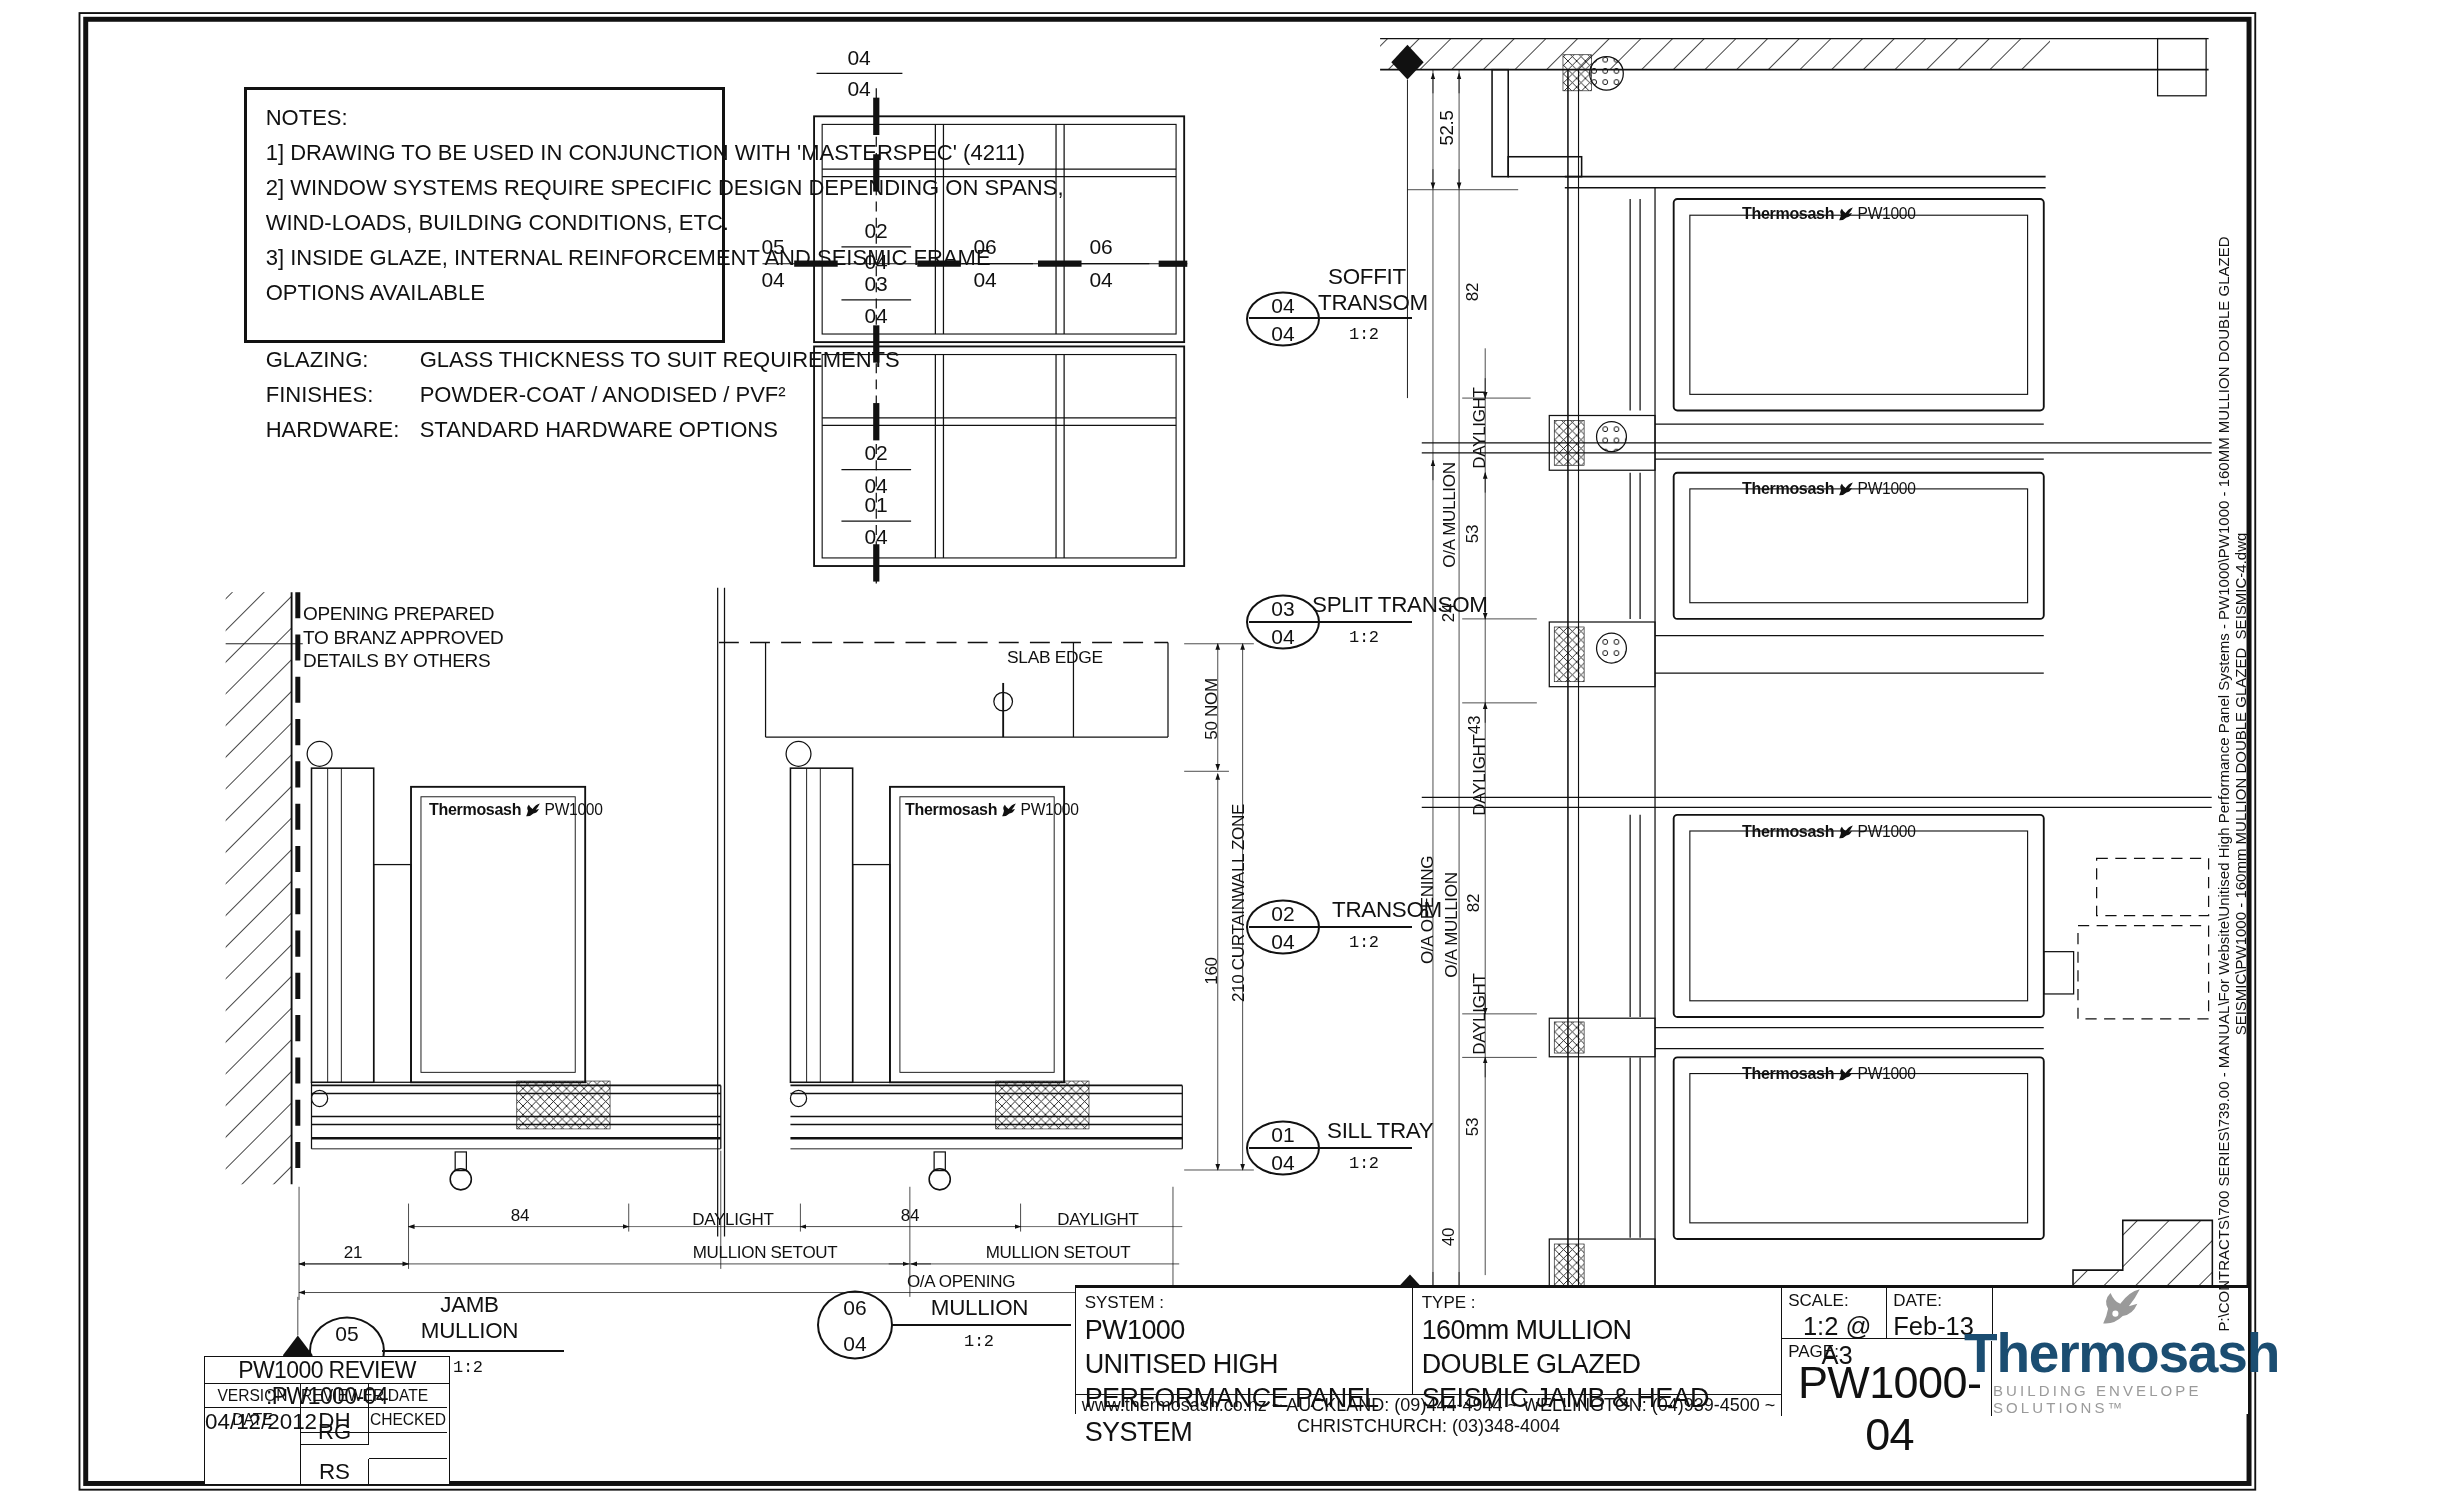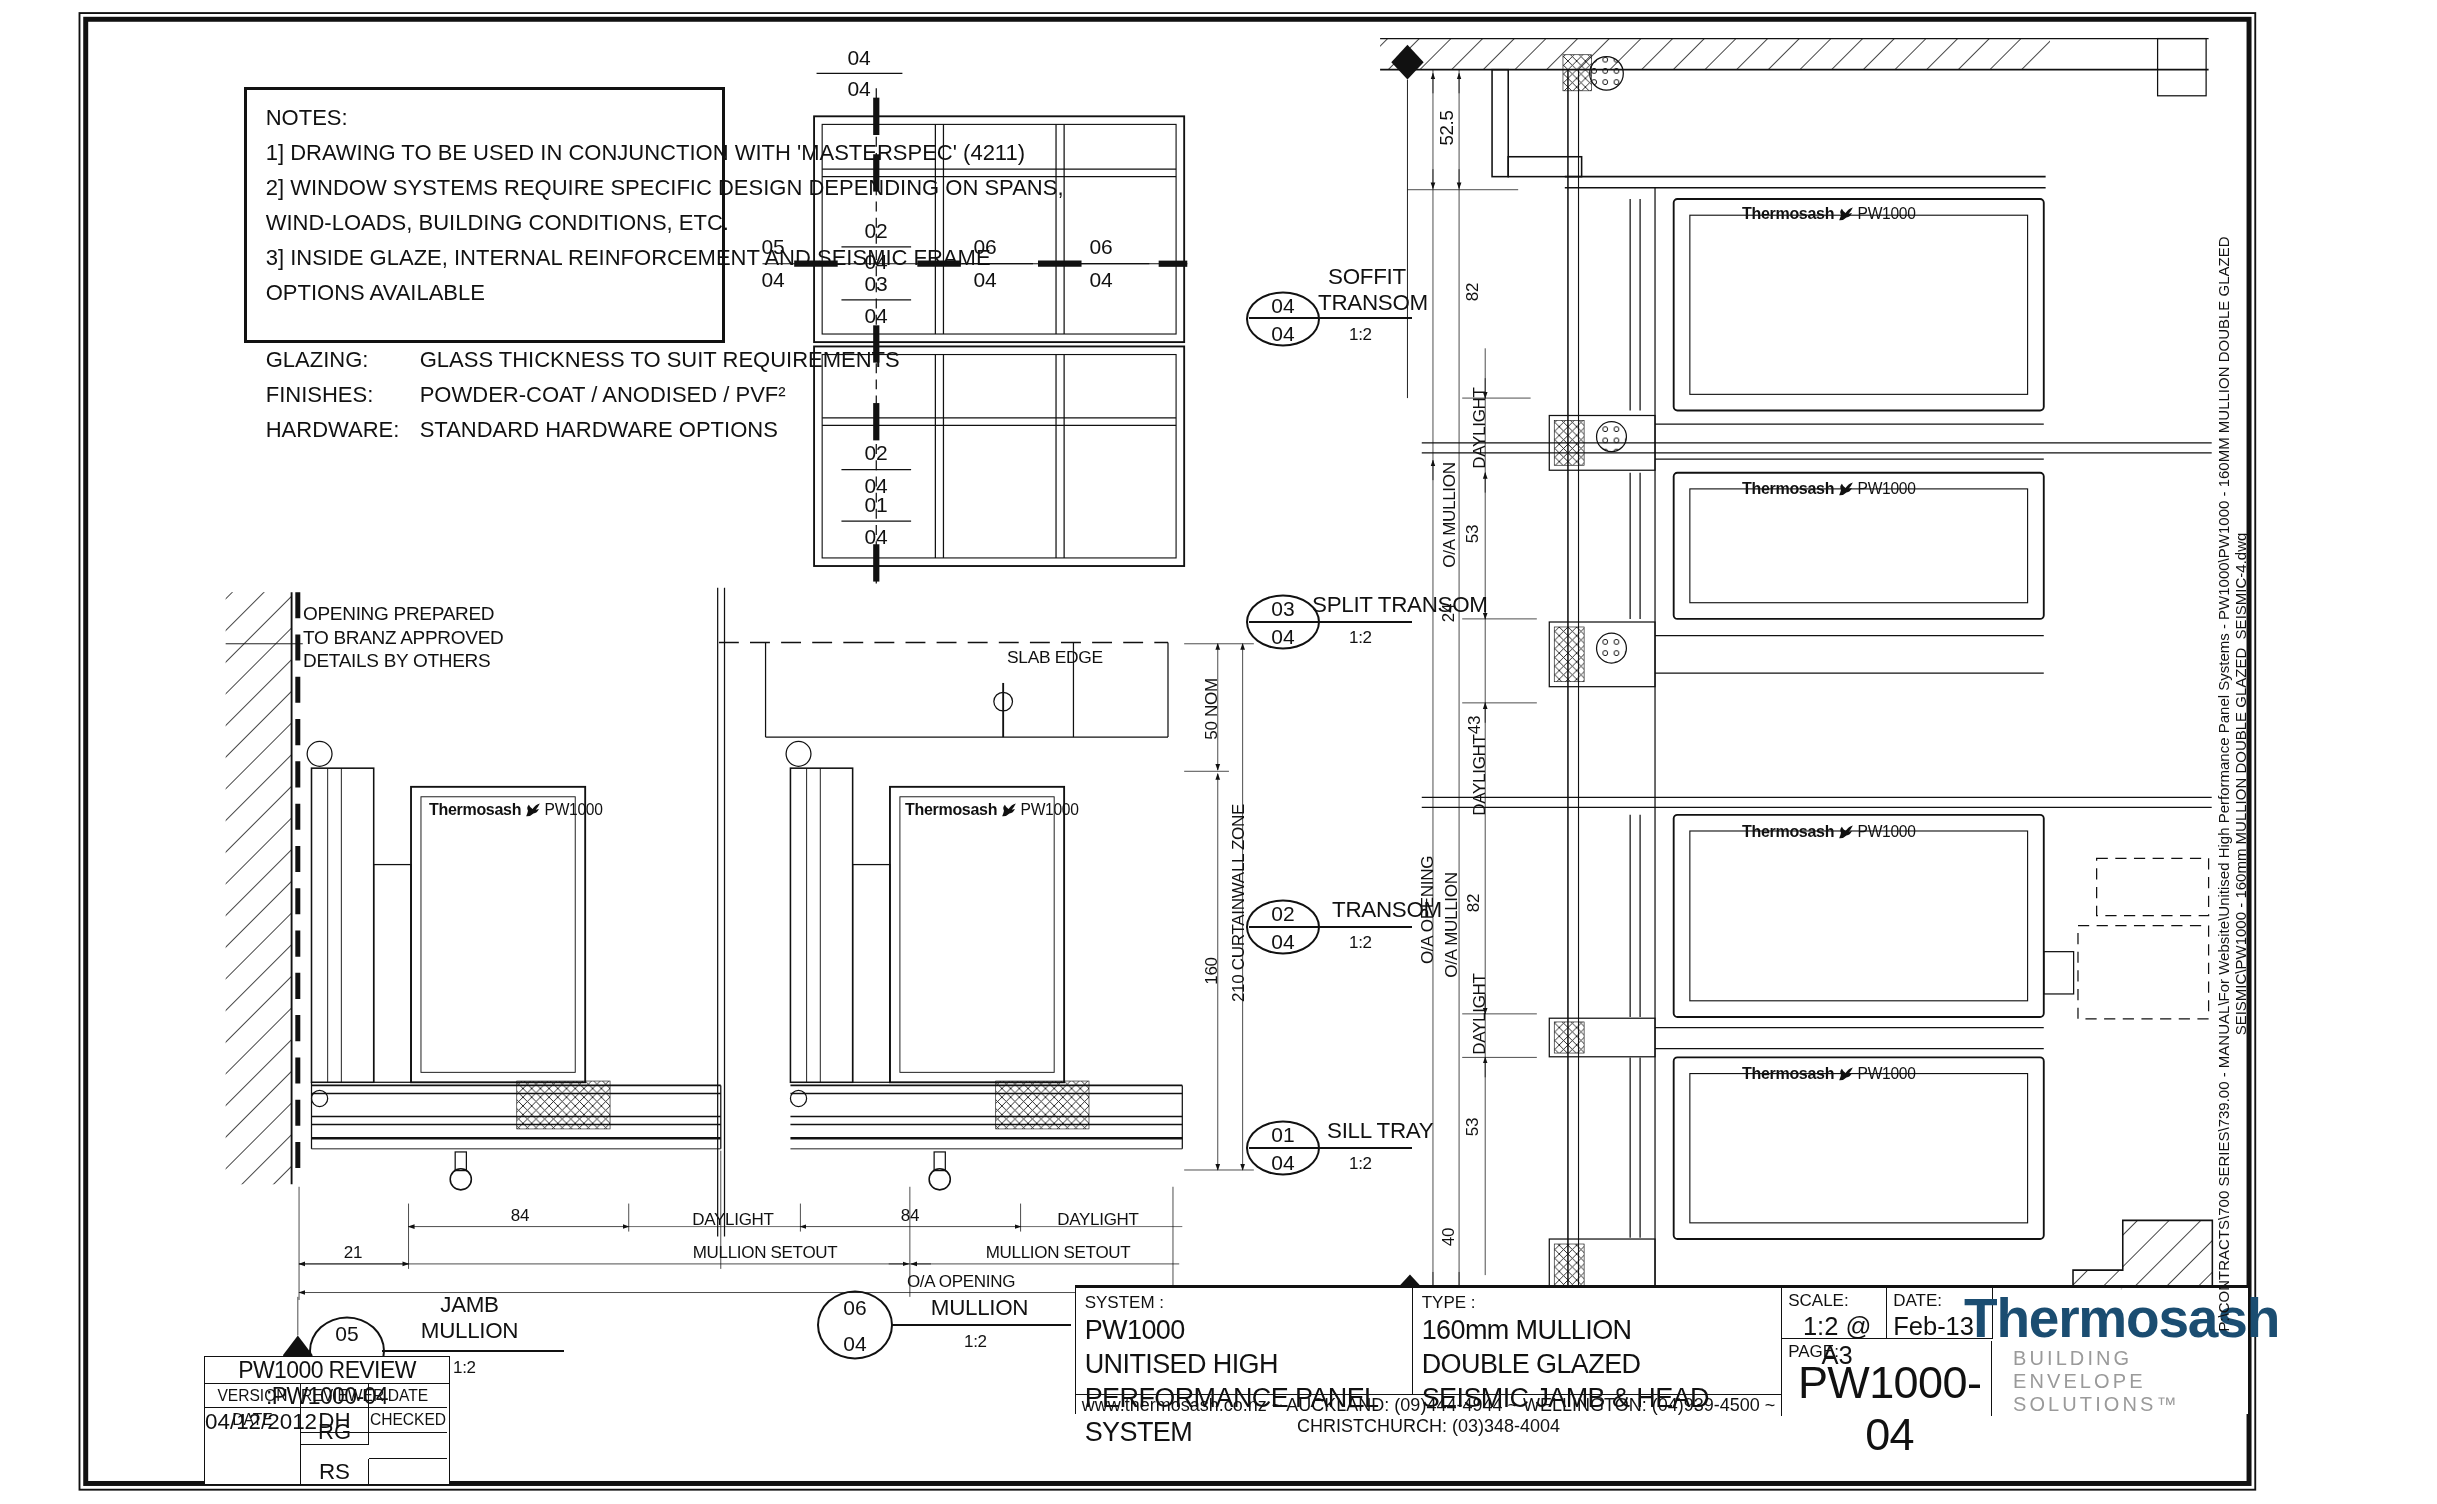--- a/index.html
+++ b/index.html
@@ -7,37 +7,37 @@
   #sheet{position:absolute;inset:0;}
   .t{position:absolute;white-space:nowrap;color:#111;letter-spacing:-0.3px;}
   .ctrx{transform:translateX(-50%);} 
   .rot{transform:translate(-50%,-50%) rotate(-90deg);transform-origin:center;}
   .dim{font-size:17px;}
   .cut{font-size:21px;line-height:22.4px;text-align:center;}
   .bub{position:absolute;border:2.2px solid #111;border-radius:50%;transform:translate(-50%,-50%);background:transparent;}
   .bub .bn{position:absolute;left:0;right:0;text-align:center;font-size:21px;line-height:21px;}
   .rule{position:absolute;height:2.2px;background:#111;}
   .ctitle{font-size:22.4px;line-height:26px;text-align:center;}
-  .cscale{font-size:17px;}
+  .cscale{font-size:17px;font-family:Liberation Mono, monospace;}
   .mlogo{position:absolute;font-size:15.6px;display:flex;align-items:center;gap:3.7px;letter-spacing:-0.3px;}
   .mlogo b{font-size:16px;}
   #notes-box{position:absolute;left:244px;top:87px;width:481px;height:256px;border:3.7px solid #111;box-sizing:border-box;
     padding:10px 0 0 18.7px;font-size:22px;line-height:35px;white-space:nowrap;overflow:visible;}
   .spec-l{display:inline-block;width:154px;}
   #review{position:absolute;left:204px;top:1356px;width:246px;height:129px;border:1.9px solid #111;box-sizing:border-box;background:#fff;}
   #review .rt{height:26px;line-height:26px;text-align:center;font-size:23px;border-bottom:1.9px solid #111;letter-spacing:-0.6px;}
   .rv-grid{position:relative;height:100px;}
   .rv-cell{position:absolute;box-sizing:border-box;text-align:center;}
   #tblock{position:absolute;left:1075px;top:1285px;width:1173px;height:129px;border-top:3.1px solid #111;border-left:1.9px solid #111;box-sizing:border-box;background:#fff;}
   .tb-cell{position:absolute;box-sizing:border-box;}
   .tb-label{font-size:17px;letter-spacing:0;}
   .tb-big{font-size:27px;line-height:34px;letter-spacing:-0.6px;}
   #logo-cell{display:flex;flex-direction:column;align-items:center;justify-content:center;gap:1.2px;}
   #logo-word{font-size:55px;font-weight:bold;letter-spacing:-1.2px;line-height:55px;}
-  #logo-tag{font-size:20px;letter-spacing:3.1px;margin-left:20px;}
+  #logo-tag{font-size:15px;letter-spacing:3.1px;}
   #fpath{position:absolute;left:1672px;top:767px;width:1120px;text-align:center;font-size:15px;
     transform:rotate(-90deg);transform-origin:center;letter-spacing:0;}
 </style>
 </head>
 <body>
 
 <div id="sheet">
 
   <svg width="2438" height="1504" style="position:absolute;left:0;top:0" viewBox="0 0 3918 2418">
     <defs>

